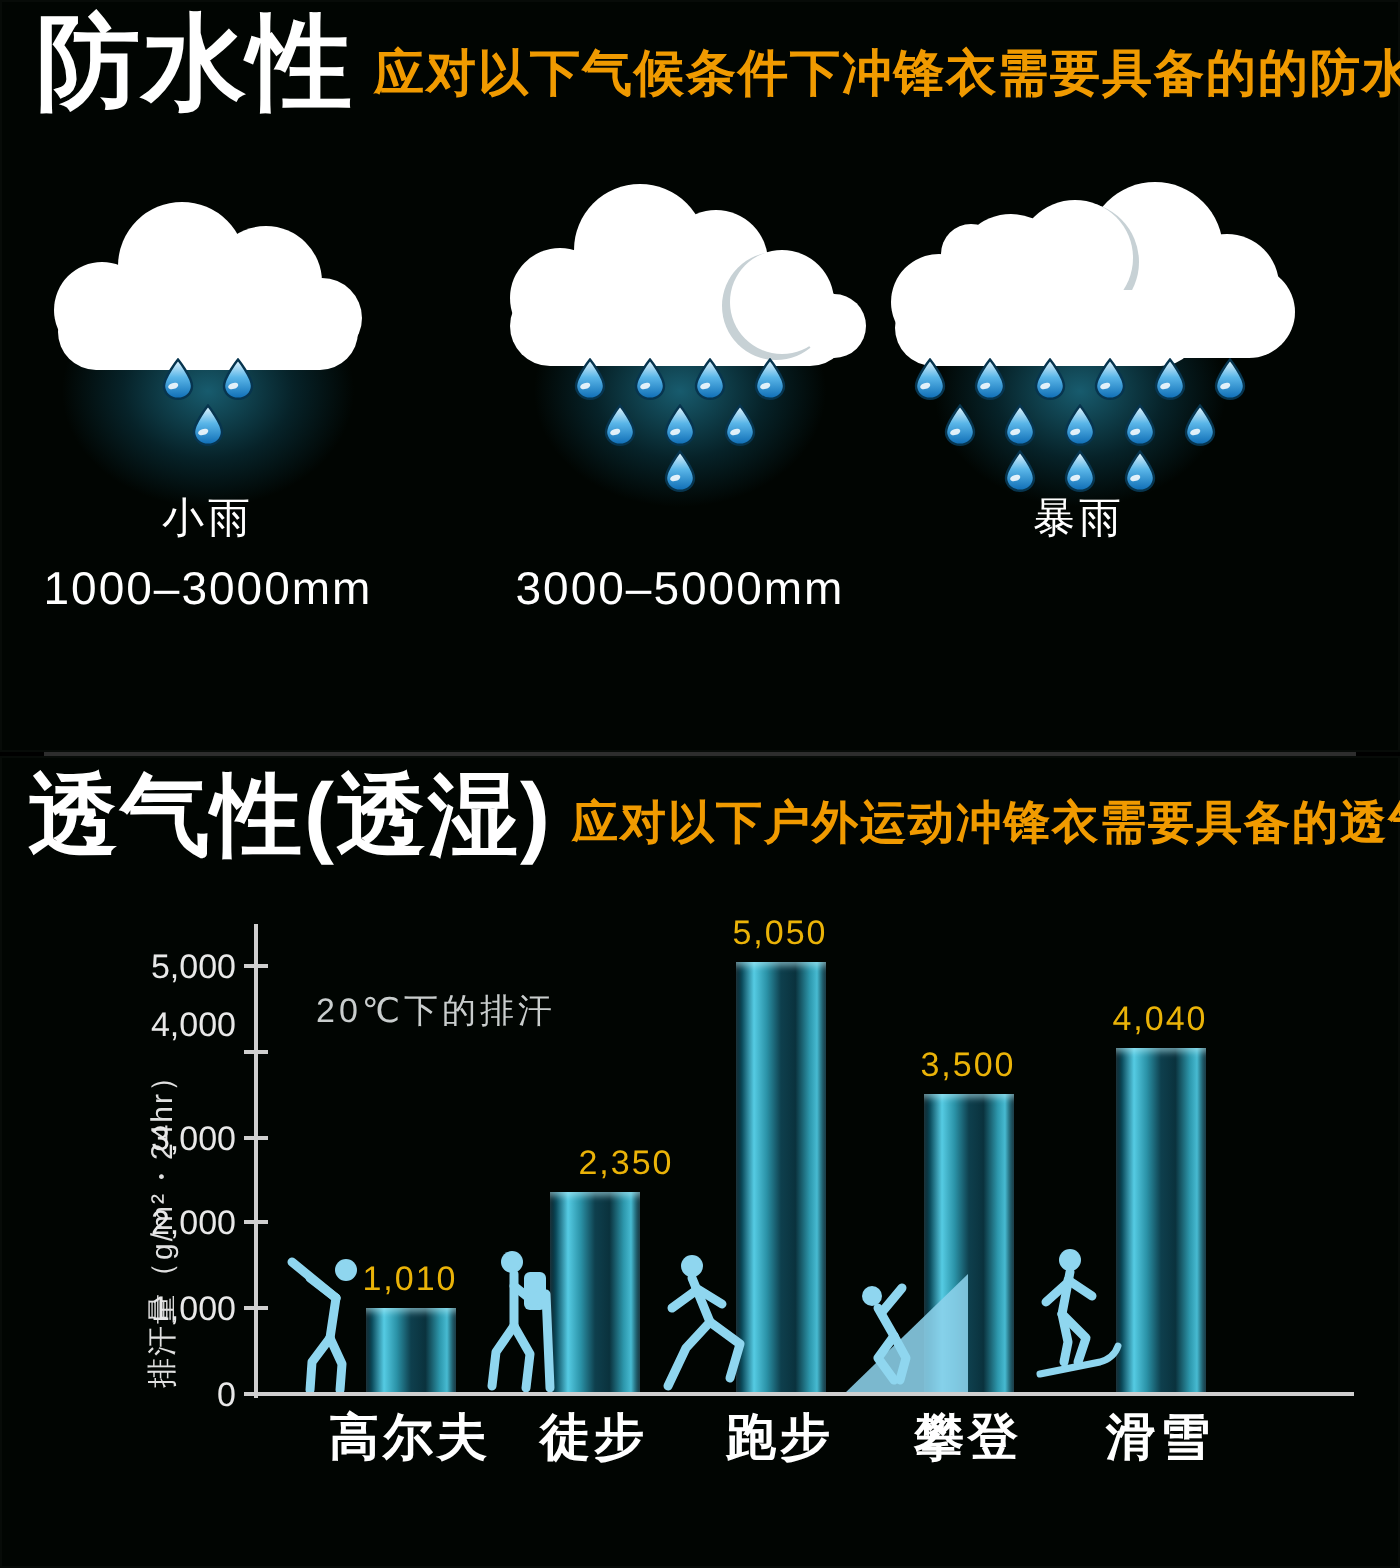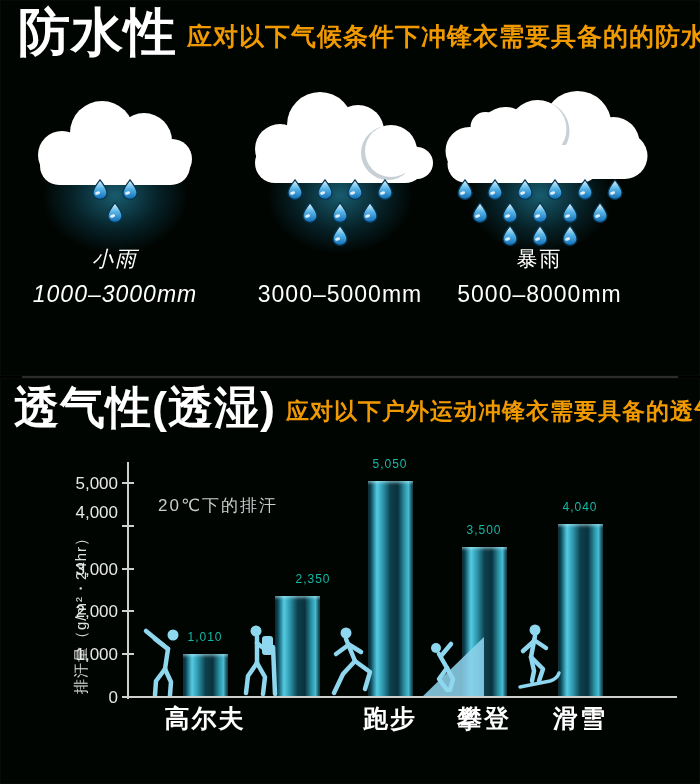--- a/index.html
+++ b/index.html
@@ -18,21 +18,21 @@
   #breathability-header { top:6px; left:14px; }
   .section-title { color:#ffffff; font-weight:900; font-size:52px; line-height:1.08; letter-spacing:1px; }
   #breathability-header .section-title { font-size:45px; }
   .section-subtitle { color:#f09a00; font-weight:700; font-size:25px; margin-left:10px; padding-bottom:7px; letter-spacing:1px; }
   #breathability-header .section-subtitle { font-size:23px; padding-bottom:6px; }
 
   #section-divider { position:absolute; top:376px; left:22px; width:656px; height:2px; background:#2d2d2d; }
 
   
   .cloud-col { position:absolute; top:85px; height:245px; }
-  #level-0 { left:15px;  width:200px;font-style:italic; }
+  #level-0 { left:4px;  width:200px; }
   #level-1 { left:240px; width:200px; }
   #level-2 { left:422px; width:235px; }
   .cloud-glow { position:absolute; top:72px; left:50%; transform:translateX(-50%);
     width:195px; height:175px; pointer-events:none;
     background:radial-gradient(52% 46% at 50% 22%, rgba(42,162,198,.55) 0%, rgba(18,96,122,.32) 42%, rgba(4,22,30,0) 72%); }
   .cloud-svg { position:absolute; left:50%; transform:translateX(-50%); }
   #level-0 .cloud-svg { top:12px; }
   #level-1 .cloud-svg { top:4px; }
   #level-2 .cloud-svg { top:0px; }
   .drops { position:absolute; top:92px; left:0; width:100%; }
@@ -49,21 +49,21 @@
   .y-tick { position:absolute; left:122px; width:12px; height:2px; background:#cfcfcf; }
   .y-tick-label { position:absolute; left:58px; width:60px; text-align:right;
     color:#e8e8e8; font-size:17px; font-weight:500; }
   #y-axis-label { position:absolute; left:-8px; top:152px; width:180px; height:20px;
     transform:rotate(-90deg); text-align:center; color:#e0e0e0; font-size:15px; letter-spacing:1px; }
   #chart-annotation { position:absolute; left:158px; top:44px; color:#c9cdcd; font-size:17px; letter-spacing:2px; }
   .chart-bar { position:absolute; z-index:1;
     background:linear-gradient(90deg,#03161d 0%,#0d4f60 7%,#55cbe3 20%,#2b93a8 34%,#0e3f4d 50%,#0a323d 66%,#2d98ad 82%,#47bad1 90%,#05222b 100%);
     box-shadow:inset 0 3px 3px -1px rgba(190,240,250,.55); }
   .bar-value-label { position:absolute; z-index:3; width:90px; text-align:center;
-    color:#14b8a6; font-size:12px; font-weight:500; letter-spacing:1px; }
+    color:#eab308; font-size:17px; font-weight:500; letter-spacing:1px; }
   .bar-category-label { position:absolute; top:252px; z-index:3; width:94px; text-align:center;
     color:#fff; font-size:25px; font-weight:700; letter-spacing:2px; }
   .activity-icon { position:absolute; z-index:2; }
 </style>
 </head>
 <body>
 
 <div id="page">
 
   <svg width="0" height="0" style="position:absolute" aria-hidden="true">
@@ -246,21 +246,20 @@
               <path d="M8 0.8 C8 0.8 1 9.6 1 14 a7 6.4 0 0 0 14 0 C15 9.6 8 0.8 8 0.8 Z" fill="url(#dgrad)" stroke="#07354f" stroke-width="1.2"></path>
               <ellipse cx="5.6" cy="14" rx="2.6" ry="1.5" fill="#ffffff" opacity="0.85" transform="rotate(-18 5.6 14)"></ellipse>
             </svg>
             <svg width="16" height="21" viewBox="0 0 16 21">
               <path d="M8 0.8 C8 0.8 1 9.6 1 14 a7 6.4 0 0 0 14 0 C15 9.6 8 0.8 8 0.8 Z" fill="url(#dgrad)" stroke="#07354f" stroke-width="1.2"></path>
               <ellipse cx="5.6" cy="14" rx="2.6" ry="1.5" fill="#ffffff" opacity="0.85" transform="rotate(-18 5.6 14)"></ellipse>
             </svg>
           </div>
         </div>
       <div class="rain-level-name">暴雨</div>
-      <div class="rain-level-range">5000–8000mm</div>
     </div>
   </div>
 
   <div id="section-divider"></div>
 
   <div class="section" id="breathability-section">
     <div class="section-header" id="breathability-header">
       <div class="section-title">透气性(透湿)</div>
       <div class="section-subtitle">应对以下户外运动冲锋衣需要具备的透气指数</div>
     </div>
@@ -291,20 +290,21 @@
             <line x1="4" y1="6" x2="26" y2="24"></line>
             <line x1="26" y1="24" x2="13" y2="14"></line>
             <line x1="26" y1="24" x2="23" y2="44"></line>
             <polyline points="23,44 14,56 13,70"></polyline>
             <polyline points="23,44 29,57 28,70"></polyline>
           </g>
           <circle cx="31" cy="10" r="5.5" fill="#8fd6ef"></circle>
         </svg></div>
       <div class="chart-bar" style="left: 274.5px; top: 146.42px; width: 45px; height: 100.58px;"></div>
       <div class="bar-value-label" style="left: 268px; top: 122.42px;">2,350</div>
+      <div class="bar-category-label" style="left: 250px;">徒步</div>
       <div class="activity-icon" style="left: 239px; top: 173px; width: 44px; height: 74px;"><svg width="44" height="74" viewBox="0 0 44 74">
           <rect x="23" y="13" width="11" height="19" rx="3" fill="#8fd6ef"></rect>
           <g stroke="#8fd6ef" stroke-width="4.5" stroke-linecap="round" stroke-linejoin="round" fill="none">
             <line x1="18" y1="14" x2="18" y2="40"></line>
             <polyline points="18,20 28,28 31,24"></polyline>
             <line x1="34" y1="24" x2="36" y2="71"></line>
             <polyline points="18,40 9,53 7,70"></polyline>
             <polyline points="18,40 26,54 24,71"></polyline>
           </g>
           <circle cx="17" cy="8" r="5.5" fill="#8fd6ef"></circle>

